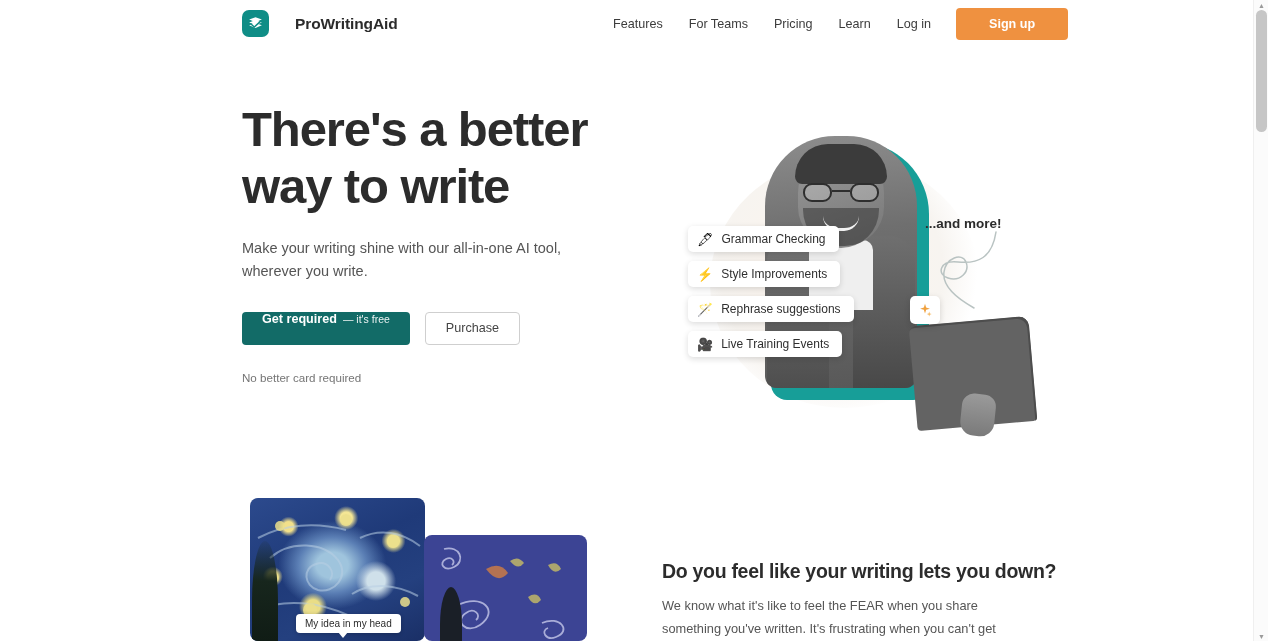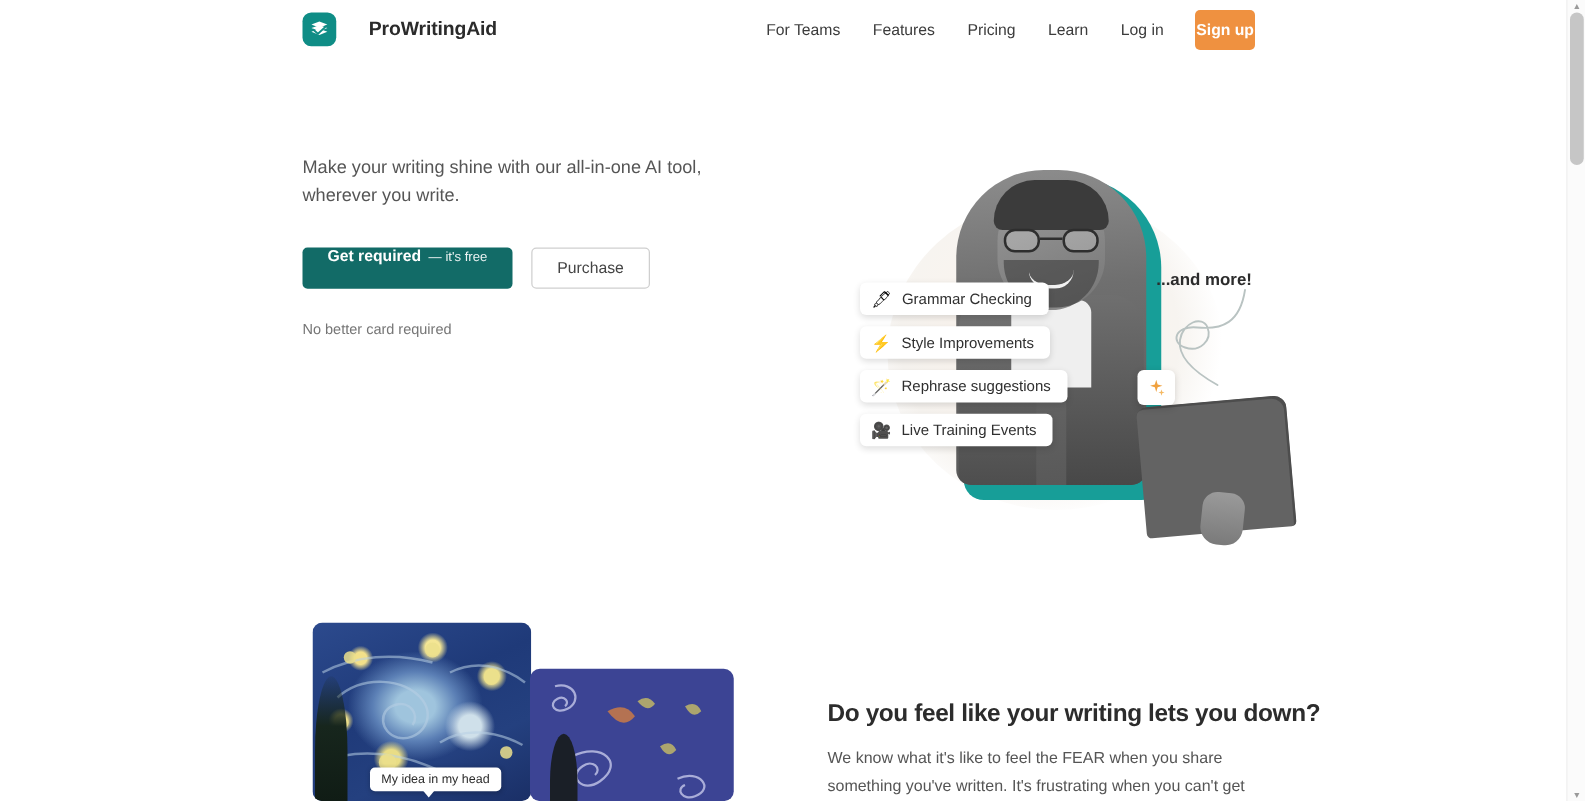--- a/index.html
+++ b/index.html
@@ -78,21 +78,21 @@
     line-height: 48px;
   }
   .nav-cta {
     margin-left: 12px;
     background: #ef9140;
     color: #ffffff;
     font-size: 12.6px;
     font-weight: 700;
     border: none;
     border-radius: 4px;
-    padding: 9px 1px;
+    padding: 9px 33px;
     cursor: pointer;
     white-space: nowrap;
     font-family: "Liberation Sans", sans-serif;
   }
 
   
   .hero {
     position: absolute;
     top: 48px; left: 0;
     width: 1253px;
@@ -507,33 +507,37 @@
           <path d="M3 6.5 L12 3.2 L21 6.5 L12 10.2 Z" fill="#ffffff"></path>
           <path d="M3 10.5 L12 7.2 L21 10.5 L12 14.2 Z" fill="#ffffff"></path>
           <path d="M3 14.6 L12 11.3 L21 14.6 L12 18.3 Z" fill="#ffffff"></path>
           <path d="M5.2 12.4 L10.4 17.0 L19.4 8.6" fill="none" stroke="#0f8d86" stroke-width="2.1" stroke-linecap="round" stroke-linejoin="round"></path>
         </svg>
       </span>
       <span class="brand-name">ProWritingAid</span>
     </a>
 
     <nav class="main-nav">
+      <a class="nav-link" href="#">Features</a>
       <a class="nav-link" href="#">For Teams</a>
-      <a class="nav-link" href="#">Features</a>
       <a class="nav-link" href="#">Pricing</a>
       <a class="nav-link" href="#">Learn</a>
       <a class="nav-link" href="#">Log in</a>
       <button class="nav-cta">Sign up</button>
     </nav>
 
   </header>
 
   <section class="hero">
 
     <div class="hero-copy">
+      <h1 class="hero-title">
+        <span>There's a better</span><br>
+        <span>way to write</span>
+      </h1>
       <p class="hero-sub">Make your writing shine with our all-in-one AI tool, wherever you write.</p>
 
       <div class="hero-actions">
         <button class="btn-primary">
           <span>Get required</span>
           <span class="free-note">— it's free</span>
         </button>
         <button class="btn-outline">Purchase</button>
       </div>
 

